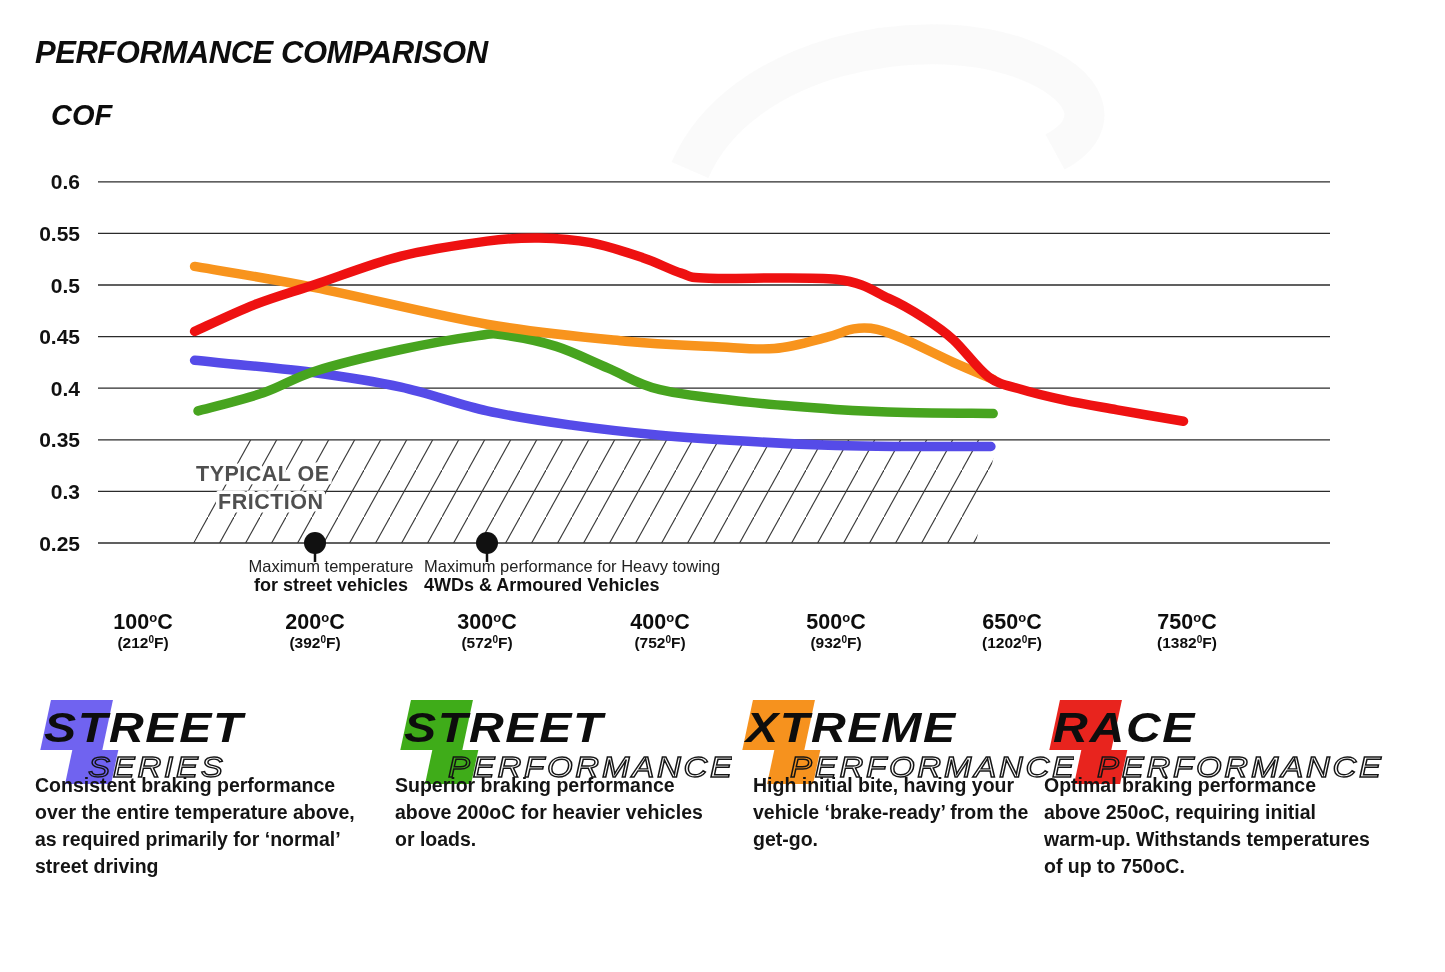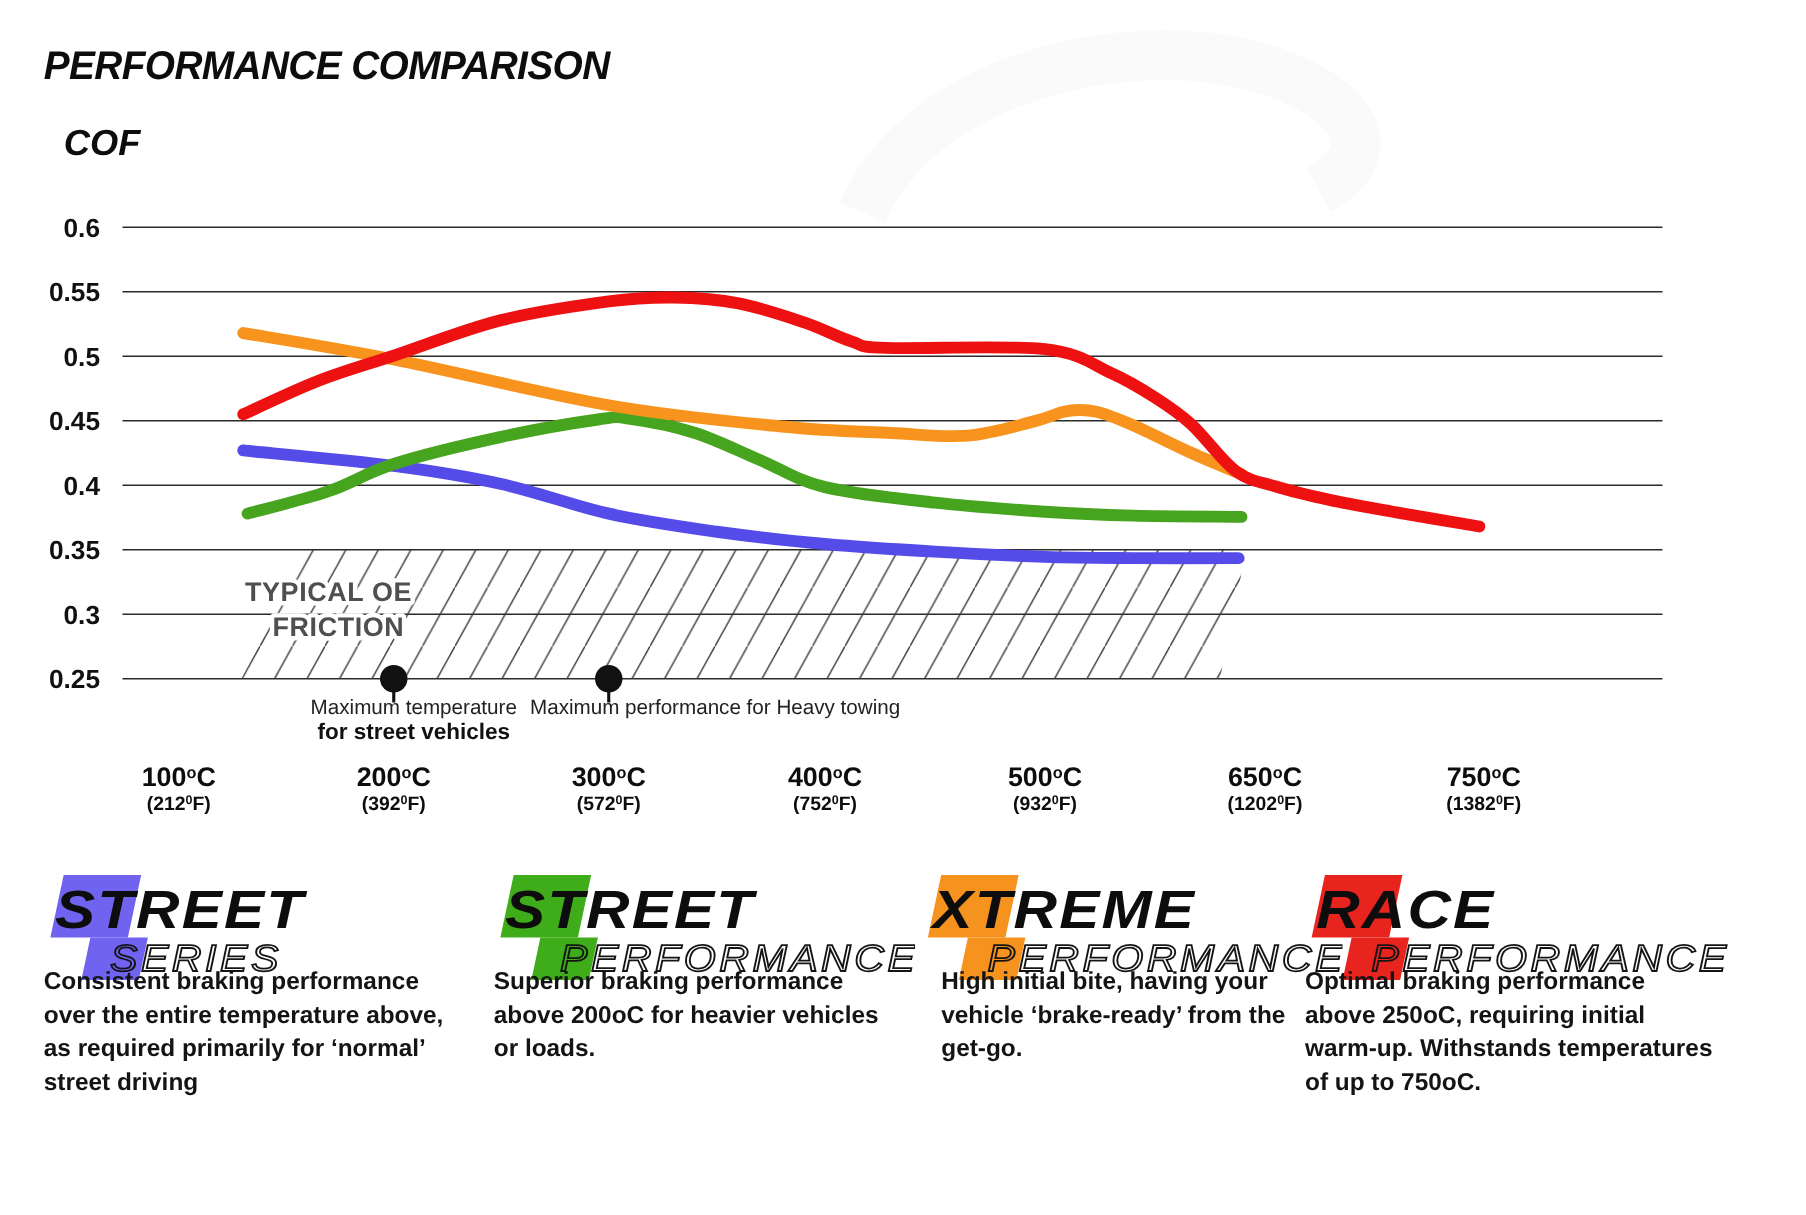--- a/index.html
+++ b/index.html
@@ -74,20 +74,21 @@
     <line x1="487" y1="543" x2="487" y2="562" stroke="#111111" stroke-width="2.5"></line>
     <circle cx="487" cy="543" r="11" fill="#111111"></circle>
   </svg>
 
 <div class="annotation ann-center">
   <div class="ann-l1">Maximum temperature</div>
   <div class="ann-l2">for street vehicles</div>
 </div>
 <div class="annotation ann-left">
   <div class="ann-l1">Maximum performance for Heavy towing</div>
+  <div class="ann-l2">4WDs &amp; Armoured Vehicles</div>
 </div>
 
 <div class="legend-col" style="left:32px;">
   <svg class="logo-svg" width="340" height="95" viewBox="0 0 340 95">
     <rect x="8" y="5" width="62" height="50" transform="translate(12,0) skewX(-12)" fill="#7063F0"></rect>
     <rect x="40" y="55" width="46" height="34" transform="translate(12,0) skewX(-12)" fill="#7063F0"></rect>
     <text class="logo-word1" transform="translate(12,47) scale(1.12,1)">STREET</text>
     <text class="logo-word2" transform="translate(56,82) scale(1.1,1)">SERIES</text>
   </svg>
 </div>

